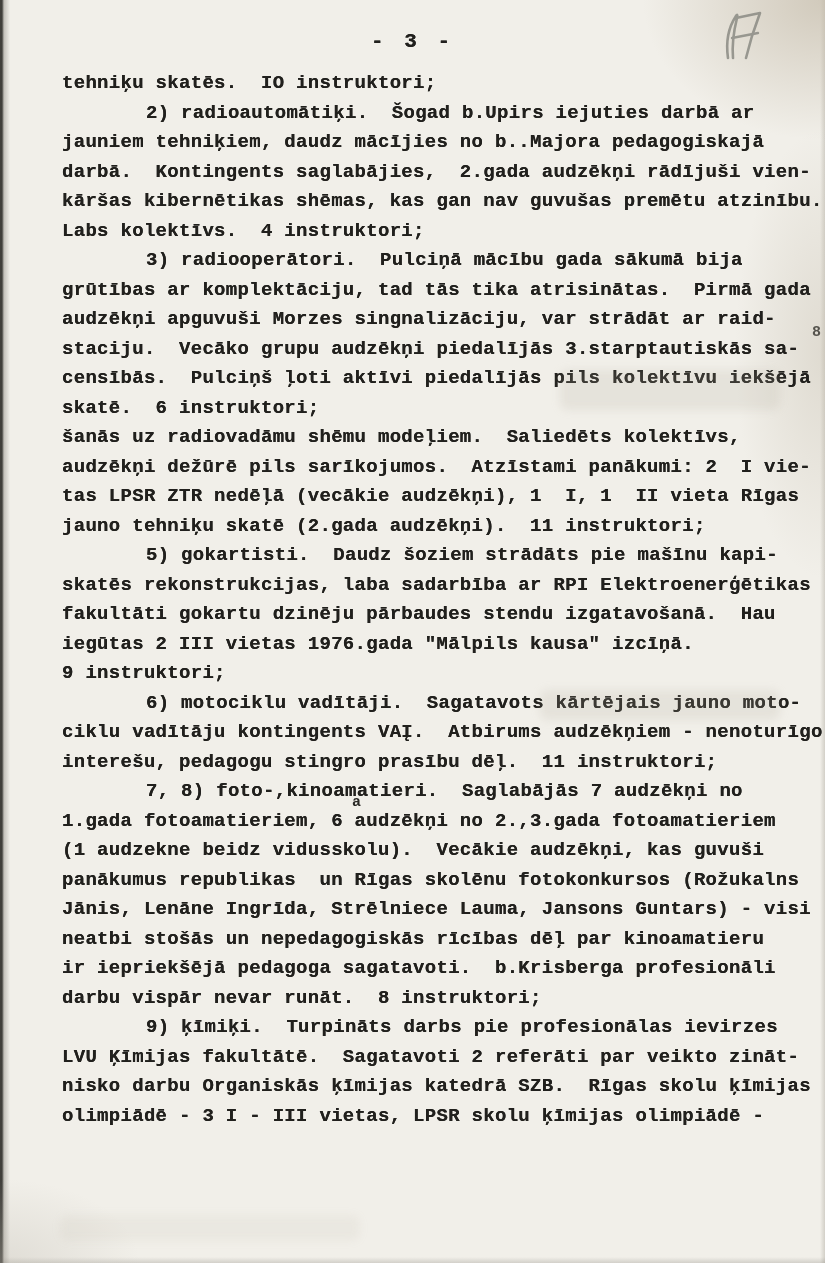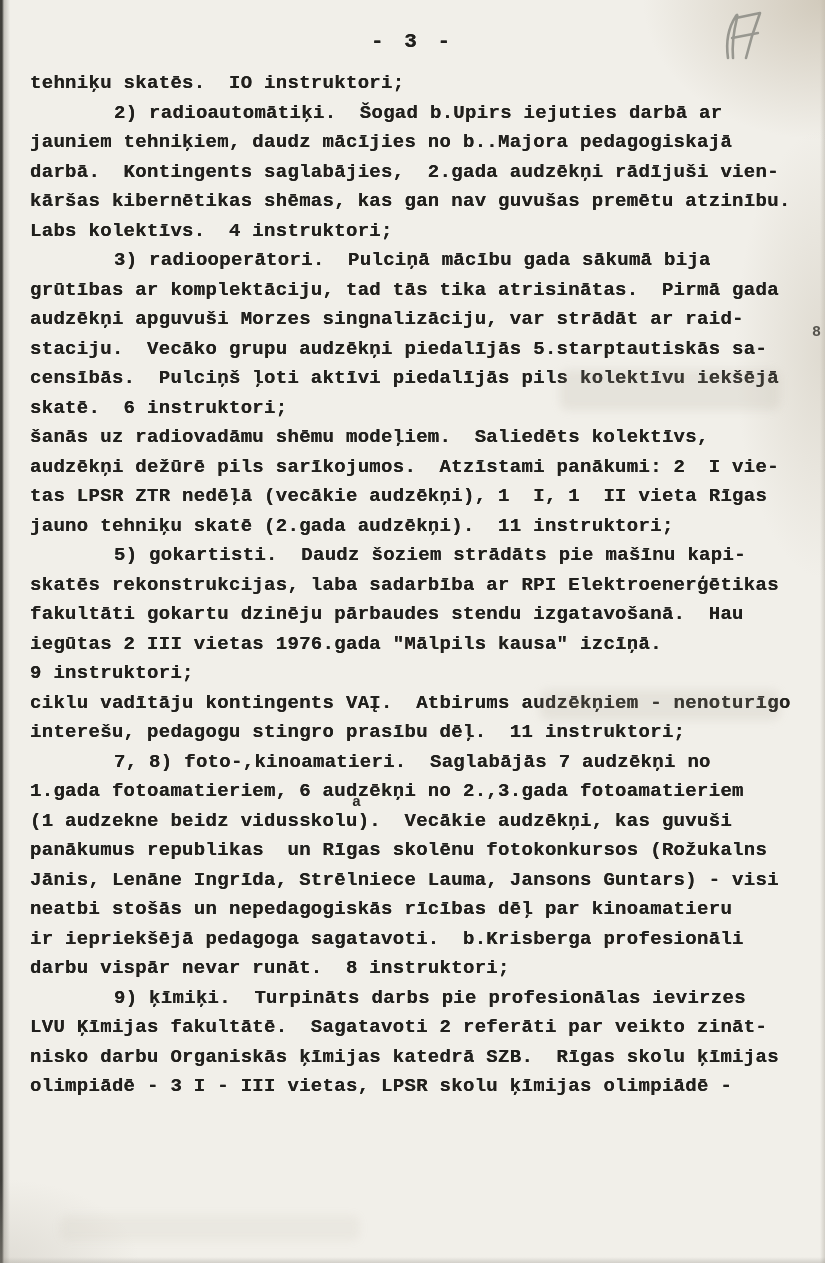--- a/index.html
+++ b/index.html
@@ -43,20 +43,21 @@
     color: #21201d;
   }
   .doc-body .line {
     white-space: pre;
     font-size: 19px;
     font-weight: bold;
     line-height: 29.5px;
     height: 29.5px;
     letter-spacing: 0.3px;
     text-shadow: 0 0 0.5px #2a2926;
+    margin-left: 32px;
   }
   .doc-body .line.indent {
     padding-left: 84px;
   }
   .correction-char {
     position: absolute;
     left: 352px;
     top: 794px;
     font-size: 15px;
     font-weight: bold;
@@ -105,32 +106,33 @@
   <div class="doc-body">
       <div class="line">tehniķu skatēs.  IO instruktori;</div>
       <div class="line indent">2) radioautomātiķi.  Šogad b.Upirs iejuties darbā ar</div>
       <div class="line">jauniem tehniķiem, daudz mācījies no b..Majora pedagogiskajā</div>
       <div class="line">darbā.  Kontingents saglabājies,  2.gada audzēkņi rādījuši vien-</div>
       <div class="line">kāršas kibernētikas shēmas, kas gan nav guvušas premētu atzinību.</div>
       <div class="line">Labs kolektīvs.  4 instruktori;</div>
       <div class="line indent">3) radiooperātori.  Pulciņā mācību gada sākumā bija</div>
       <div class="line">grūtības ar komplektāciju, tad tās tika atrisinātas.  Pirmā gada</div>
       <div class="line">audzēkņi apguvuši Morzes singnalizāciju, var strādāt ar raid-</div>
-      <div class="line">staciju.  Vecāko grupu audzēkņi piedalījās 5.starptautiskās sa-</div>
+      <div class="line">staciju.  Vecāko grupu audzēkņi piedalījās 3.starptautiskās sa-</div>
       <div class="line">censībās.  Pulciņš ļoti aktīvi piedalījās pils kolektīvu iekšējā</div>
       <div class="line">skatē.  6 instruktori;</div>
       <div class="line">šanās uz radiovadāmu shēmu modeļiem.  Saliedēts kolektīvs,</div>
       <div class="line">audzēkņi dežūrē pils sarīkojumos.  Atzīstami panākumi: 2  I vie-</div>
       <div class="line">tas LPSR ZTR nedēļā (vecākie audzēkņi), 1  I, 1  II vieta Rīgas</div>
       <div class="line">jauno tehniķu skatē (2.gada audzēkņi).  11 instruktori;</div>
       <div class="line indent">5) gokartisti.  Daudz šoziem strādāts pie mašīnu kapi-</div>
       <div class="line">skatēs rekonstrukcijas, laba sadarbība ar RPI Elektroenerģētikas</div>
       <div class="line">fakultāti gokartu dzinēju pārbaudes stendu izgatavošanā.  Hau</div>
       <div class="line">iegūtas 2 III vietas 1976.gada "Mālpils kausa" izcīņā.</div>
       <div class="line">9 instruktori;</div>
+      <div class="line indent">6) motociklu vadītāji.  Sagatavots kārtējais jauno moto-</div>
       <div class="line">ciklu vadītāju kontingents VAĮ.  Atbirums audzēkņiem - nenoturīgo</div>
       <div class="line">interešu, pedagogu stingro prasību dēļ.  11 instruktori;</div>
       <div class="line indent">7, 8) foto-,kinoamatieri.  Saglabājās 7 audzēkņi no</div>
       <div class="line">1.gada fotoamatieriem, 6 audzēkņi no 2.,3.gada fotoamatieriem</div>
       <div class="line">(1 audzekne beidz vidusskolu).  Vecākie audzēkņi, kas guvuši</div>
       <div class="line">panākumus republikas  un Rīgas skolēnu fotokonkursos (Rožukalns</div>
       <div class="line">Jānis, Lenāne Ingrīda, Strēlniece Lauma, Jansons Guntars) - visi</div>
       <div class="line">neatbi stošās un nepedagogiskās rīcības dēļ par kinoamatieru</div>
       <div class="line">ir iepriekšējā pedagoga sagatavoti.  b.Krisberga profesionāli</div>
       <div class="line">darbu vispār nevar runāt.  8 instruktori;</div>

